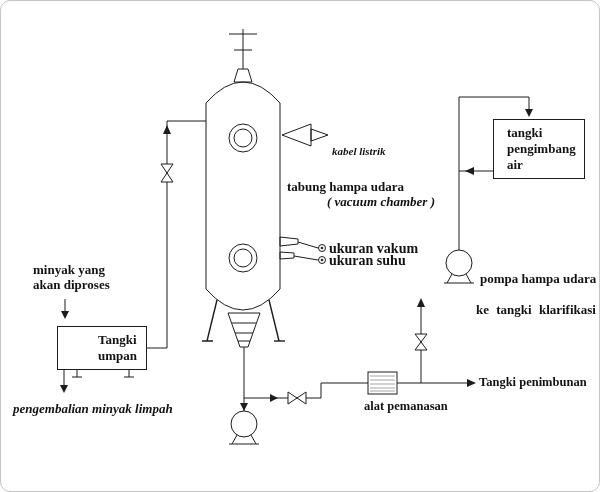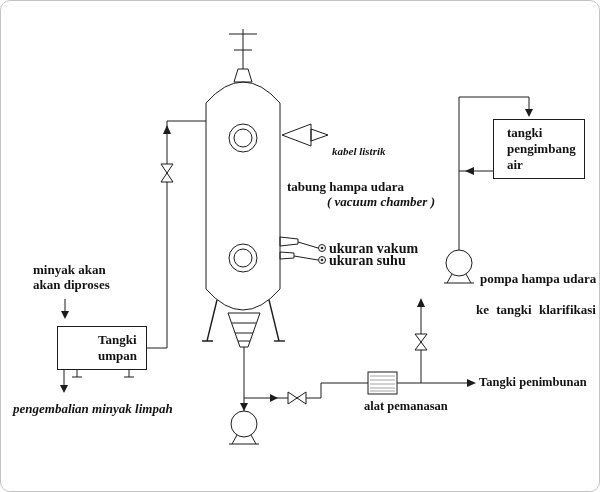--- a/index.html
+++ b/index.html
@@ -167,21 +167,21 @@
         <polygon points="269,393 269,401 277,397"></polygon>
         <polygon points="466,378 466,386 475,382"></polygon>
         <polygon points="416,306 424,306 420,297"></polygon>
         <polygon points="524,108 532,108 528,116"></polygon>
         <polygon points="473,166 473,174 464,170"></polygon>
       </g>
     </g>
   </svg>
 
   <div class="lbl" style="left:32px; top:261px;">
-    <div>minyak akan</div>
+    <div>minyak yang</div>
     <div>akan diproses</div>
   </div>
 
   <div class="box" style="left:56px; top:325px; width:90px; height:44px;padding-left:40px;">
     <span>Tangki umpan</span>
   </div>
 
   <div class="lbl it" style="left:12px; top:400px;">pengembalian minyak limpah</div>
 
   <div class="lbl" style="left:286px; top:178px;">

